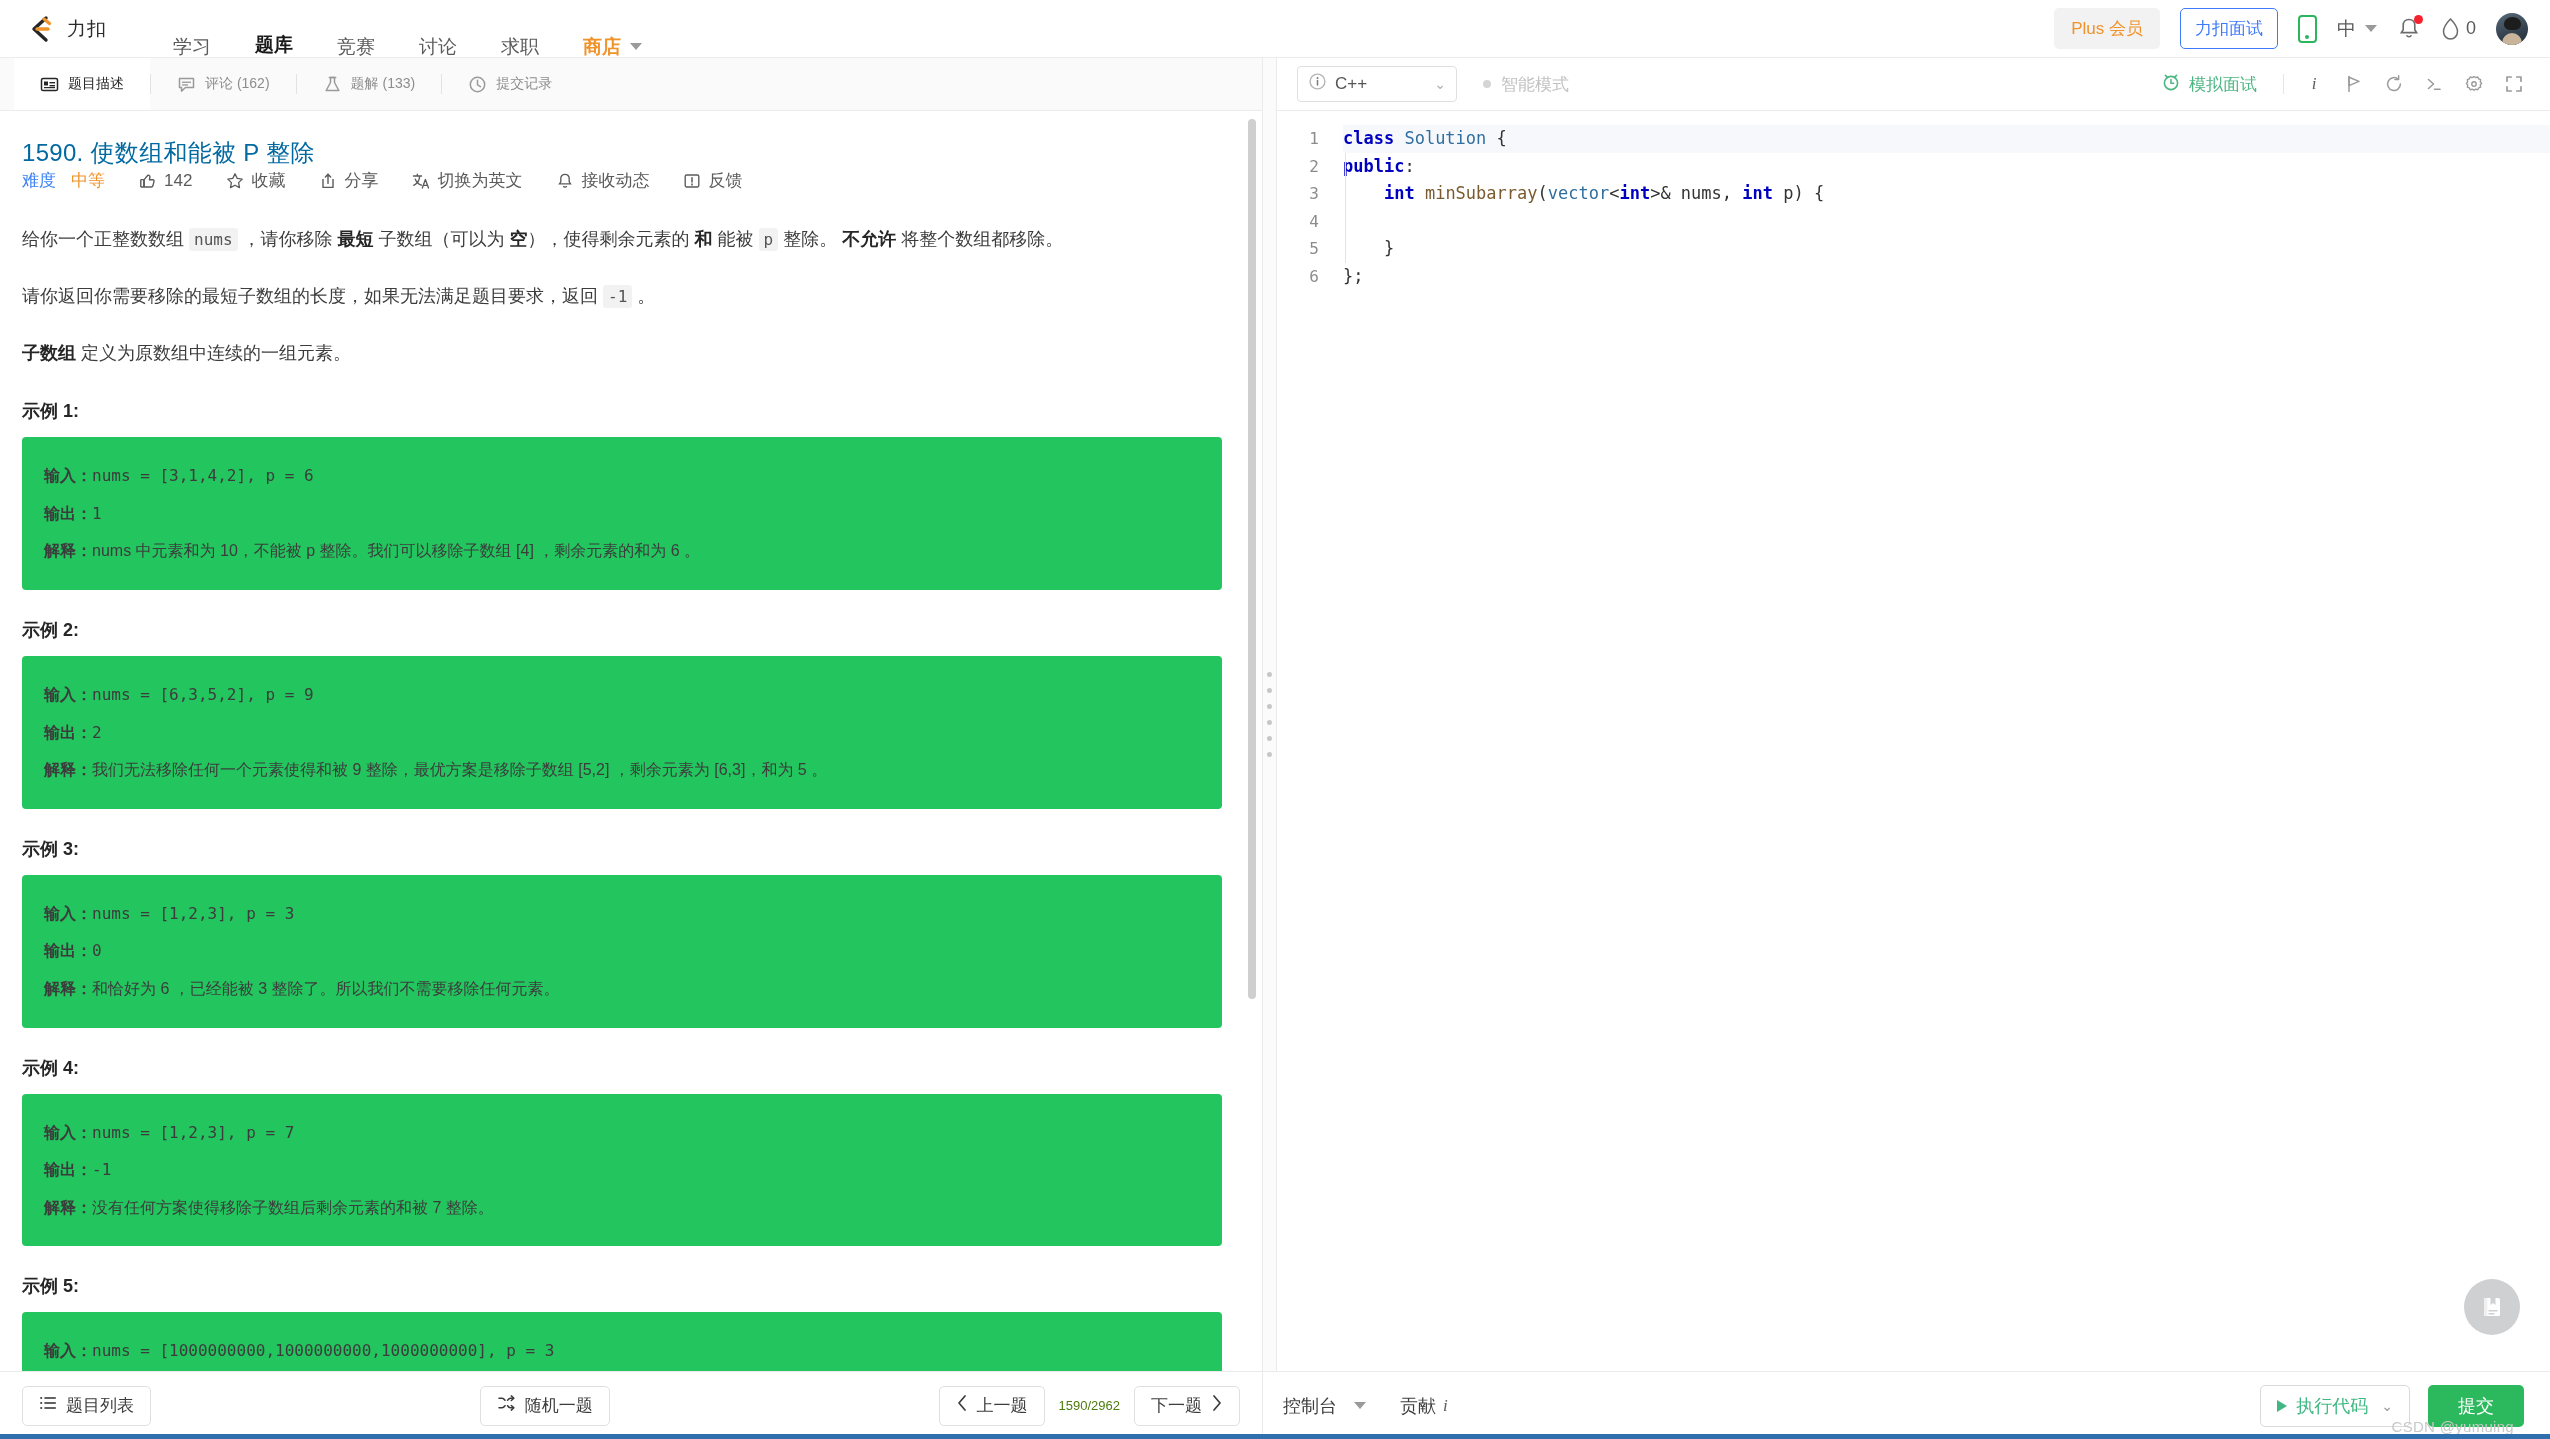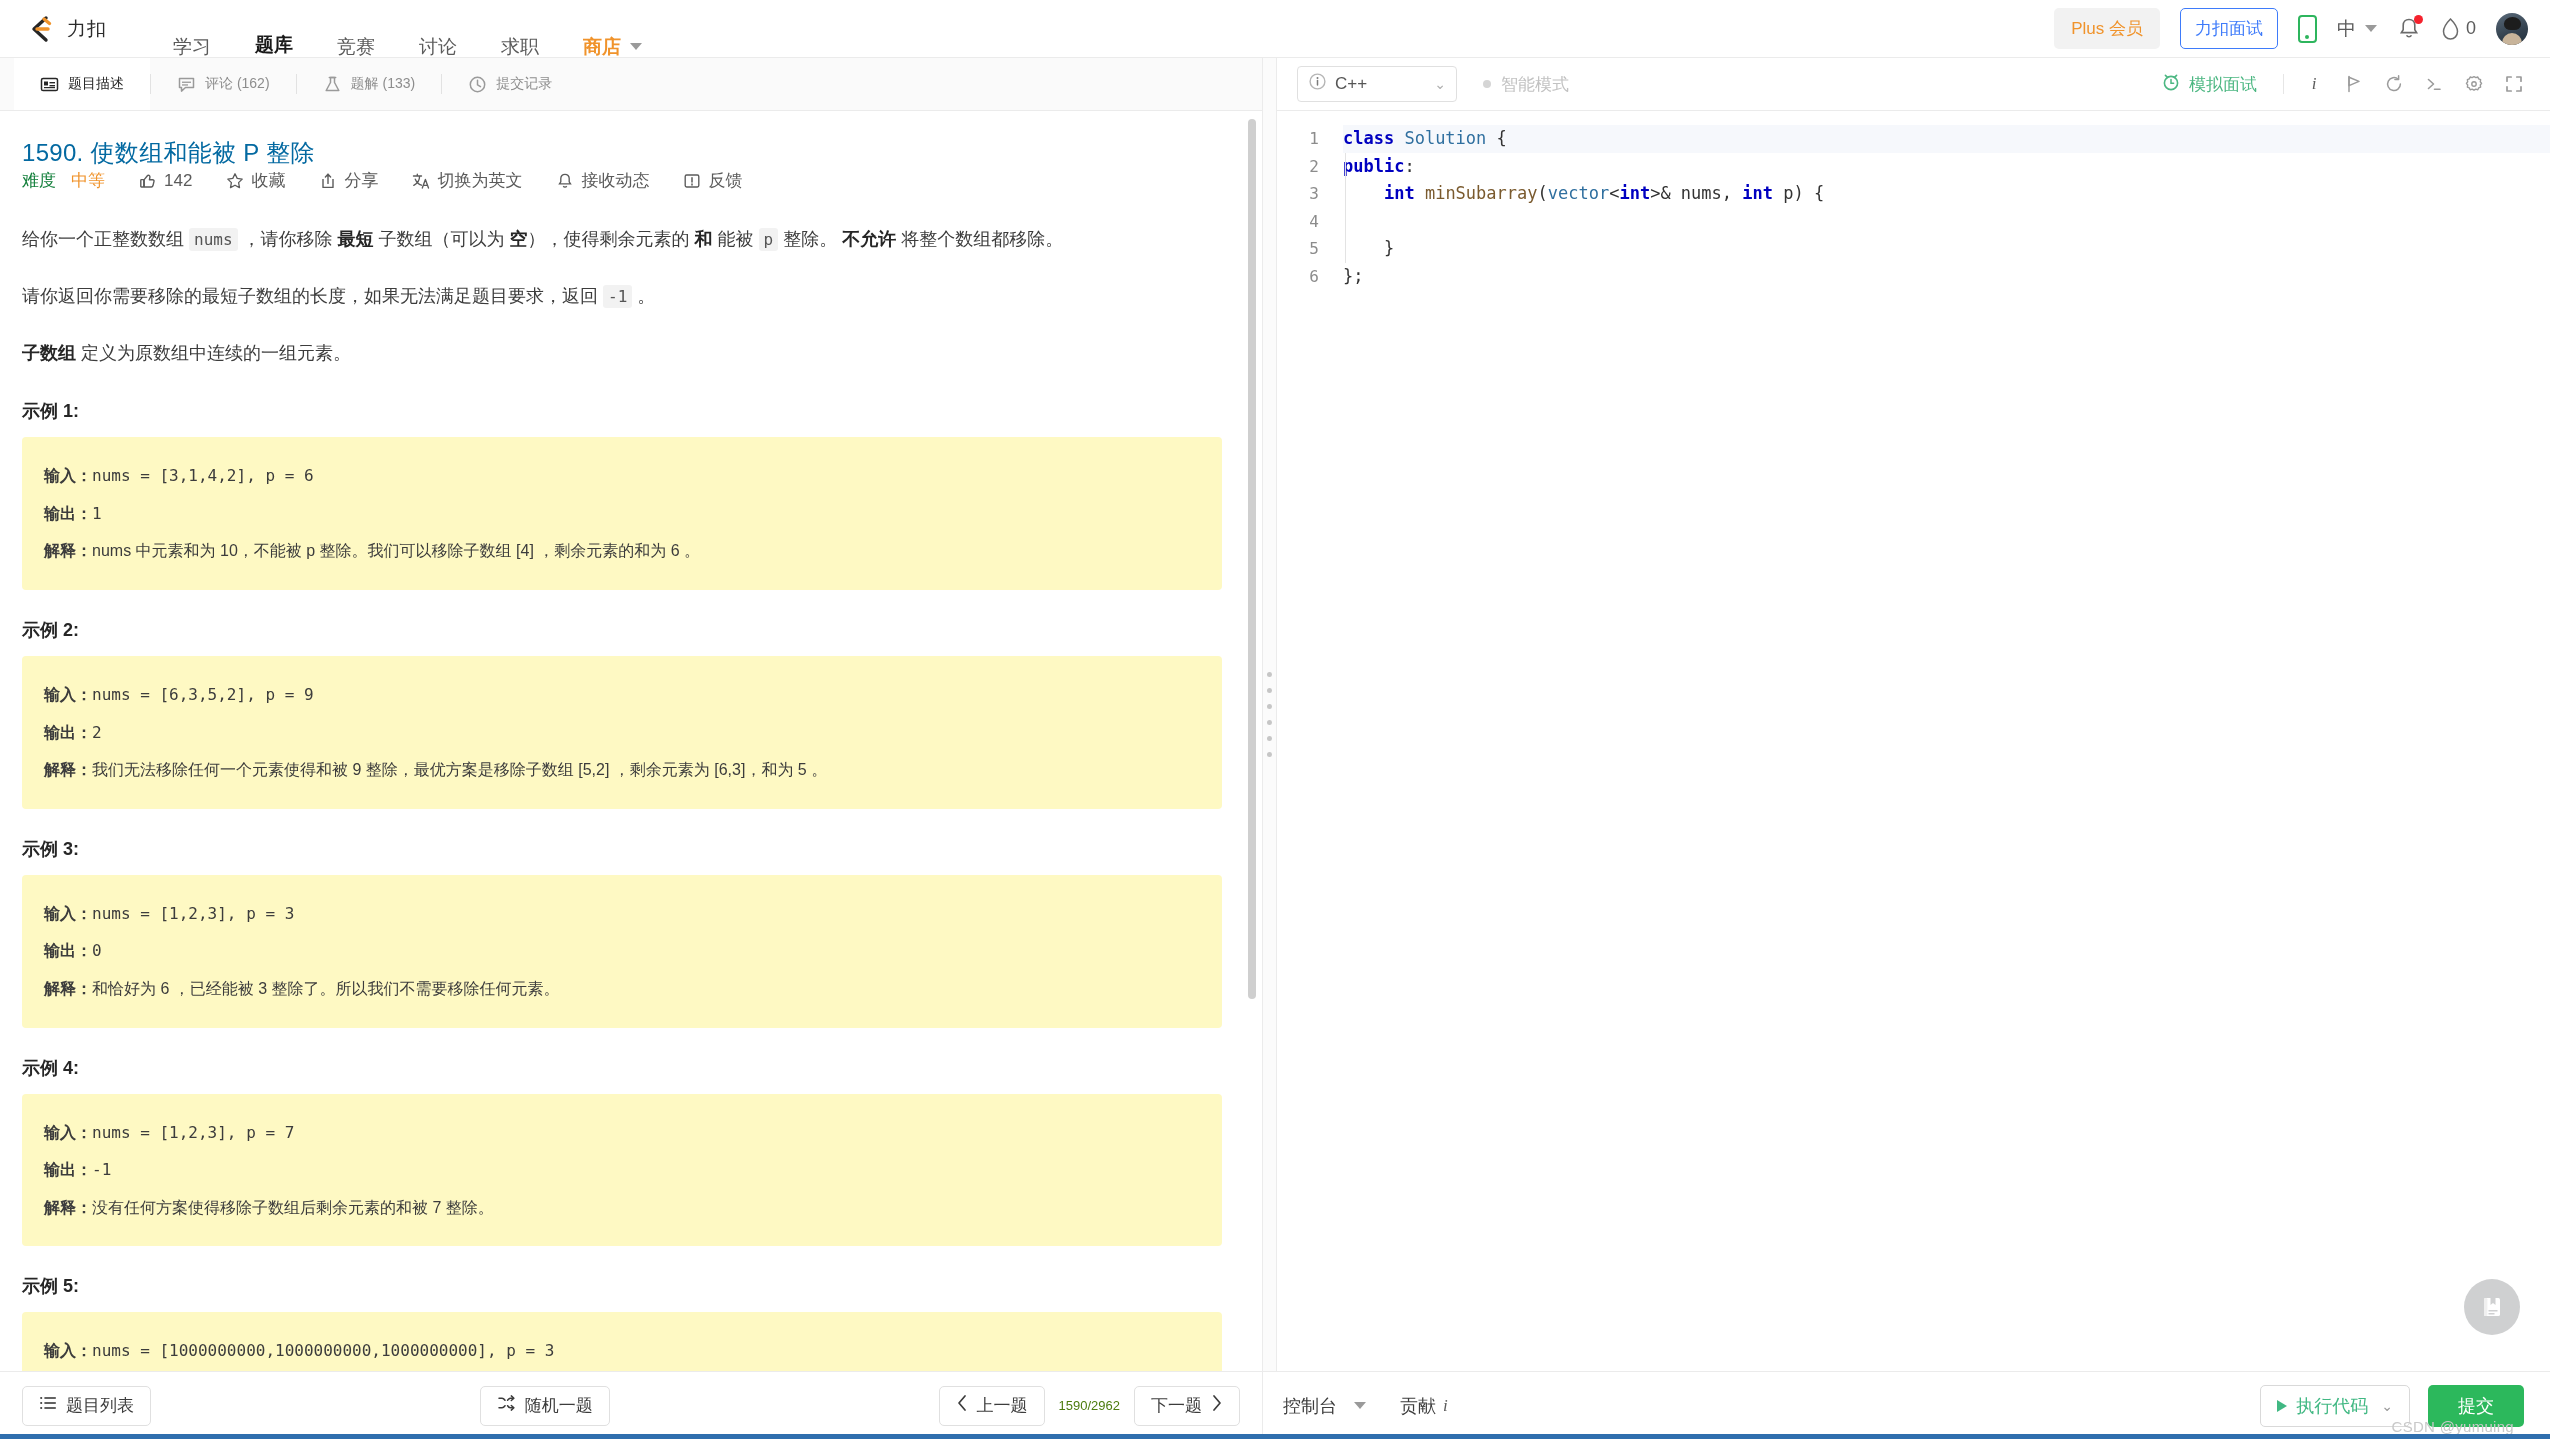--- a/index.html
+++ b/index.html
@@ -99,33 +99,33 @@
     position: absolute; right: 6px; top: 8px; width: 8px; bottom: 8px;
   }
   .scrollbar-thumb {
     position: absolute; top: 0; width: 8px; height: 880px; border-radius: 5px;
     background: #cfcfcf;
   }
   .q-title { font-size: 24px; color: #0369a1; font-weight: 500; letter-spacing:.3px;}
   .meta-row { display: flex; align-items: center; gap: 0; margin-bottom: 30px; flex-wrap: nowrap;}
   .meta-item { display:flex; align-items:center; gap:7px; font-size:17px; color:#5b5b5b; margin-right:34px; cursor:pointer; white-space:nowrap;}
   .meta-item.static { cursor: default; }
-  .meta-label { color:#15803d;text-align:right; }
+  .meta-label { color:#3b82f6;text-align:right; }
   .meta-diff { color:#f0932b; margin-left:8px;}
   .ico { width:18px; height:18px; display:inline-block; flex:none;}
 
   .para { font-size: 18px; color: #3c3c3c; line-height: 1.95; margin-bottom: 22px; }
   .para b { font-weight: 700; color: #262626; }
   code.inl {
     background:#f2f2f2; color:#555; font-family:"DejaVu Sans Mono","Liberation Mono",monospace;
     font-size: 16px; padding: 2px 5px; border-radius:3px;
   }
   .ex-title { font-size: 18px; font-weight: 700; color:#262626; margin: 28px 0 14px 0; }
   .ex-block {
-    background:#fef9c3; border-radius: 4px; padding: 20px 22px;
+    background:#22c55e; border-radius: 4px; padding: 20px 22px;
     font-family:"DejaVu Sans Mono","Liberation Mono",monospace;
     font-size: 16px; color:#3c3c3c; line-height: 2.35;
   }
   .ex-block .lbl { font-weight:700; font-family:"Liberation Sans",sans-serif; }
   .ex-block .cn { font-family:"Liberation Sans",sans-serif; }
 
   
   .splitter {
     width: 14px; min-width:14px; background:#fbfbfb; border-right:1px solid #ebebeb;
     display:flex; align-items:center; justify-content:center; cursor: col-resize;

